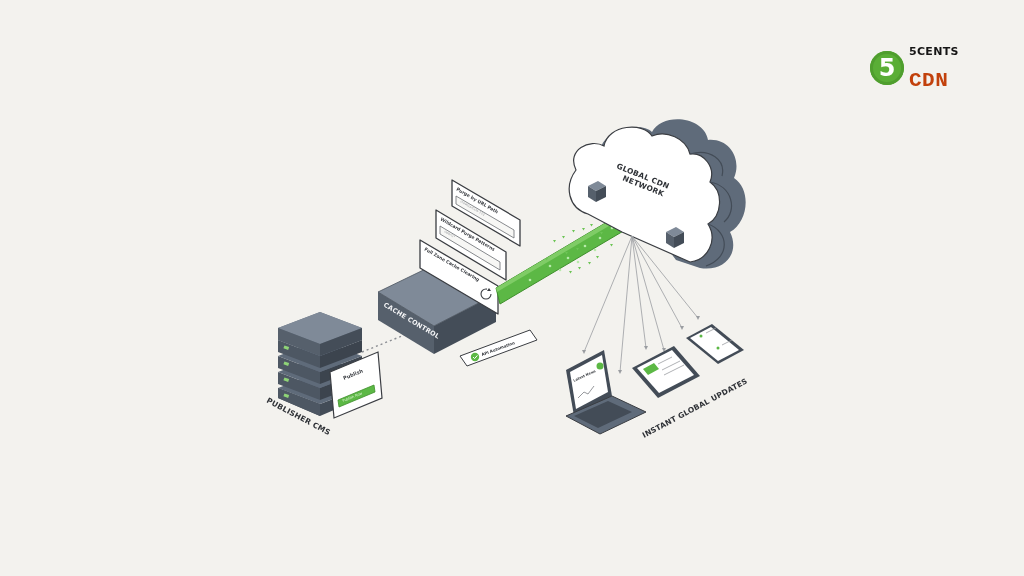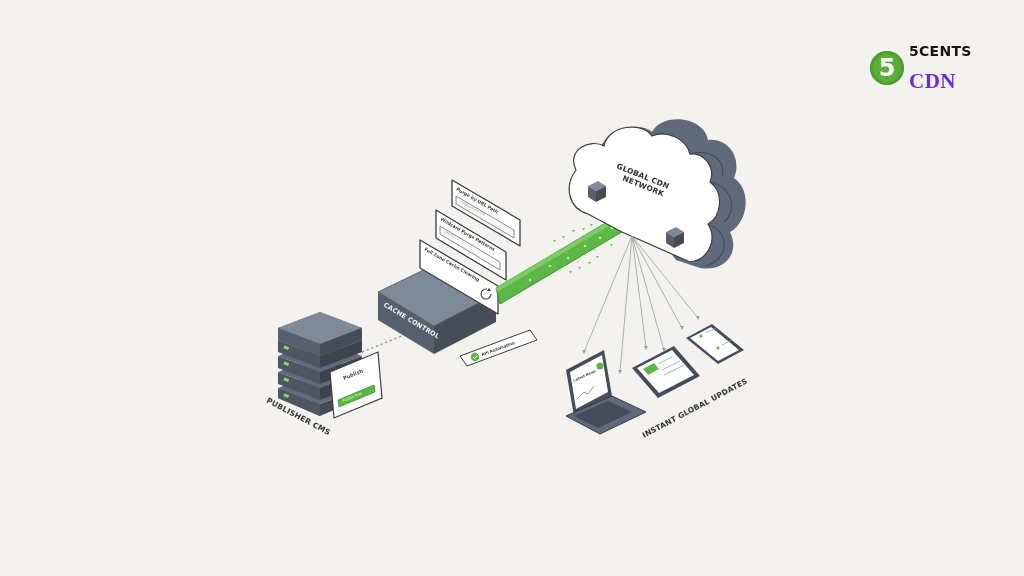--- a/index.html
+++ b/index.html
@@ -7,22 +7,22 @@
          font-family:"DejaVu Sans", sans-serif; }
   #stage { position:absolute; left:0; top:0; width:1024px; height:576px; }
   .lbl { font-family:"DejaVu Sans", sans-serif; font-weight:bold; fill:#2e3136; letter-spacing:0.2px; }
   .card-text { font-family:"DejaVu Sans", sans-serif; font-weight:bold; fill:#3a3d42; }
   .logo { position:absolute; left:870px; top:46px; width:120px; height:44px; display:flex; align-items:center; }
   .logo-badge { width:34px; height:34px; border-radius:50%; background:#5aae36; color:#fff;
                 font-family:"DejaVu Sans", sans-serif; font-weight:bold; font-size:24px;
                 display:flex; align-items:center; justify-content:center; margin-right:5px;
                 box-shadow: inset 0 0 0 3px #4f9e2e; }
   .logo-text { display:flex; flex-direction:column; line-height:1; }
-  .logo-line1 { font-family:"DejaVu Sans", sans-serif; font-weight:bold; font-size:14px; color:#151515; letter-spacing:0.3px; }
-  .logo-line2 { font-family:Liberation Serif, serif; font-weight:bold; font-size:21px; color:#6d28d9; letter-spacing:0.5px; margin-top:13px; }
+  .logo-line1 { font-family:"DejaVu Sans", sans-serif; font-weight:bold; font-size:11px; color:#151515; letter-spacing:0.3px; }
+  .logo-line2 { font-family:Liberation Mono, monospace; font-weight:bold; font-size:21px; color:#c2410c; letter-spacing:0.5px; margin-top:13px; }
 </style>
 </head>
 <body>
 
 <div class="logo">
   <div class="logo-badge">5</div>
   <div class="logo-text">
     <span class="logo-line1">5CENTS</span>
     <span class="logo-line2">CDN</span>
   </div>

